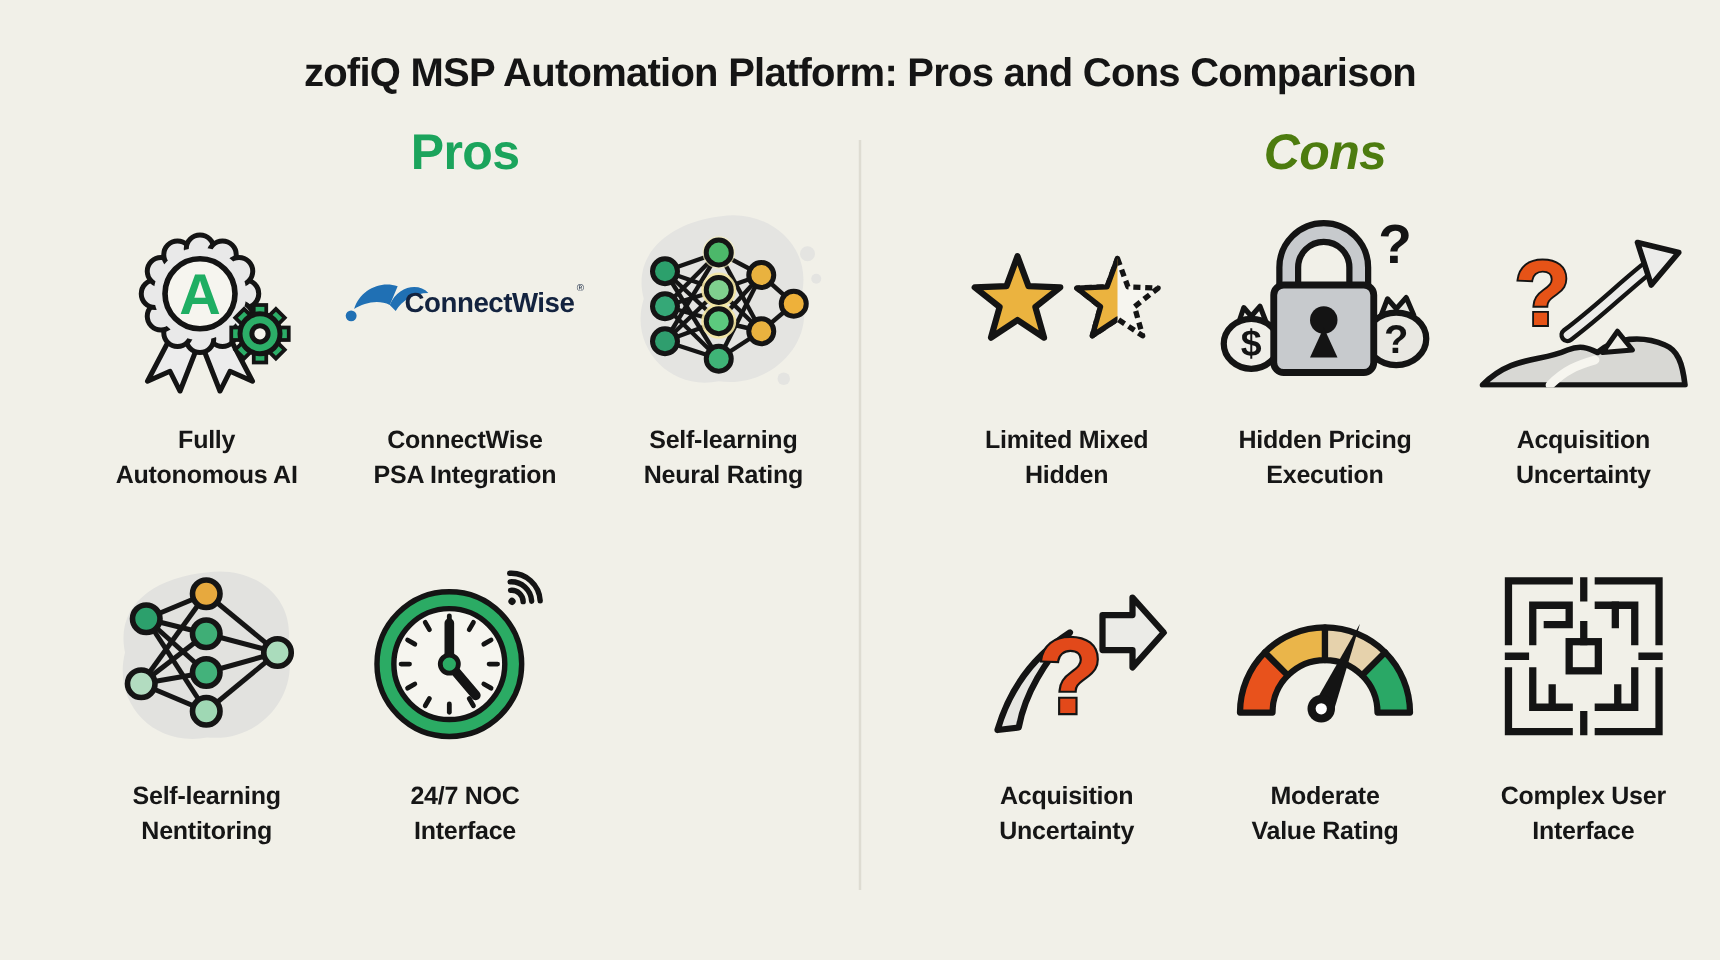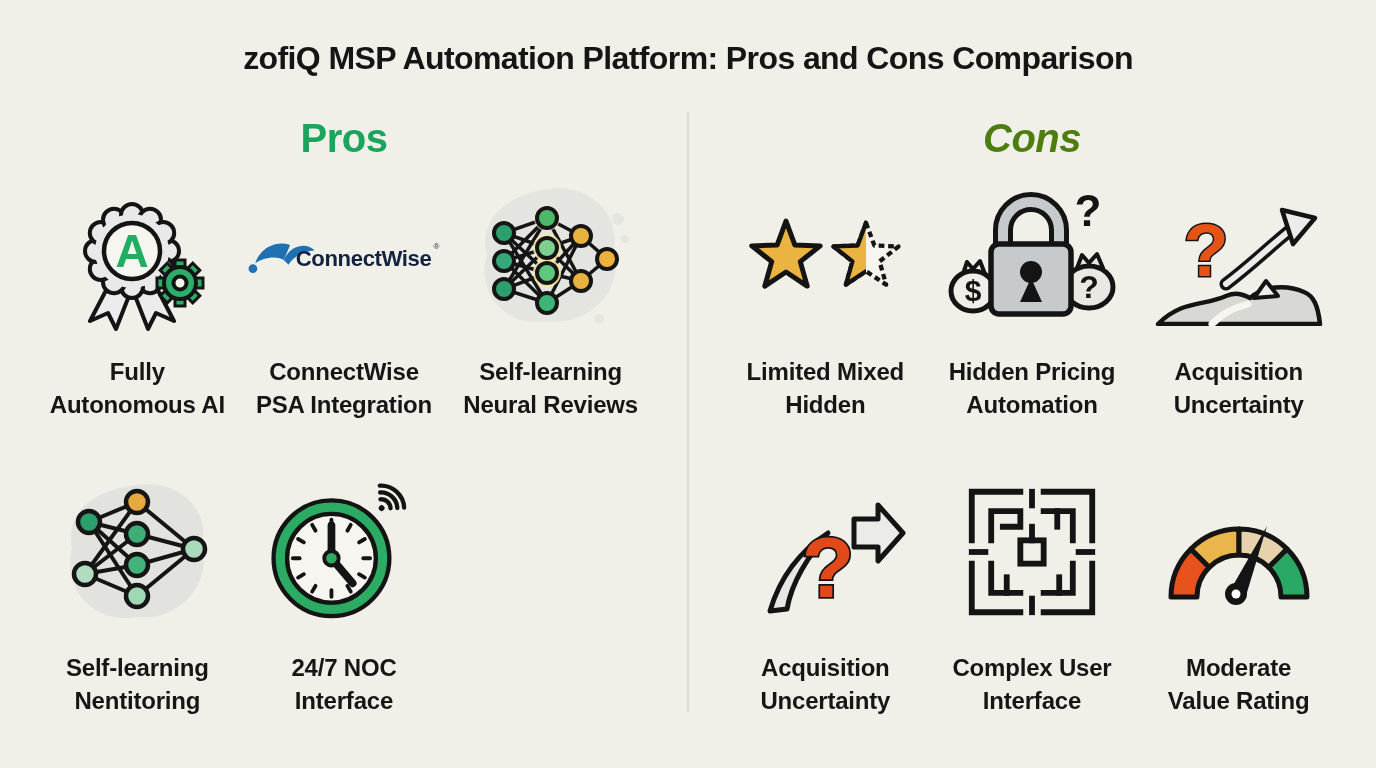--- a/index.html
+++ b/index.html
@@ -13,41 +13,41 @@
   .poster { position:relative; width:1376px; height:556px; }
   .title {
     position:absolute; top:40px; left:0; width:100%;
     text-align:center; font-size:32px; font-weight:700;
     letter-spacing:-0.6px; color:#151515;
   }
   .divider {
     position:absolute; left:687px; top:112px;
     width:2px; height:600px; background:#dedcd2;
   }
-  .half { position:absolute; top:112px; width:688px; }
+  .half { position:absolute; top:96px; width:688px;padding-left:28px; }
   .half.pros-col { left:0; }
   .half.cons-col { left:688px; }
   .col-heading {
     text-align:center; font-size:40px; font-weight:700;
     margin:4px 0 20px; letter-spacing:-0.5px;
   }
   .pros-col .col-heading { color:#1ba45c; }
   .cons-col .col-heading { color:#4d7c0f;font-style:italic; }
   .grid {
     display:grid; grid-template-columns:repeat(3,1fr);
     row-gap:56px; padding:0 34px;
   }
   .item { display:flex; flex-direction:column; align-items:center; }
   .icon-box {
     height:150px; width:100%;
     display:flex; align-items:center; justify-content:center;
   }
   .label {
     margin-top:24px; text-align:center;
-    font-size:24px; font-weight:700; line-height:1.38;
+    font-size:20px; font-weight:700; line-height:1.38;
     letter-spacing:-0.2px; color:#161616;
   }
   svg text { font-family:"Liberation Sans", sans-serif; }
 </style>
 </head>
 <body>
 
 <div class="poster">
 
   <div class="title">zofiQ MSP Automation Platform: Pros and Cons Comparison</div>
@@ -162,21 +162,21 @@
               <circle cx="76" cy="92" r="10" fill="#5cc97e"></circle>
               <circle cx="76" cy="122" r="10" fill="#3fb477"></circle>
               <circle cx="110" cy="55" r="10" fill="#e9b23f"></circle>
               <circle cx="110" cy="100" r="10" fill="#e9b23f"></circle>
               <circle cx="136" cy="78" r="10" fill="#eeb13a"></circle>
             </g>
           </svg>
         </span>
         <div class="label">
           <div>Self-learning</div>
-          <div>Neural Reviews</div>
+          <div>Neural Rating</div>
         </div>
       </div>
 
       <div class="item">
         <span class="icon-box">
           <svg width="170" height="150" viewBox="0 0 170 150">
             <path d="M85,8 C125,2 158,30 150,68 C160,106 128,144 86,140 C42,148 10,112 20,72 C12,34 44,12 85,8 Z" fill="#e2e2df"></path>
             <g stroke="#151515" stroke-width="4">
               <line x1="37" y1="45" x2="85" y2="25"></line>
                 <line x1="37" y1="45" x2="85" y2="57"></line>
@@ -291,21 +291,21 @@
               <path d="M66,64 V46 A28,28 0 0 1 122,46 V64" fill="none" stroke="#141414" stroke-width="20"></path>
               <path d="M66,64 V46 A28,28 0 0 1 122,46 V64" fill="none" stroke="#c7cacd" stroke-width="10"></path>
               <rect x="54" y="60" width="80" height="70" rx="8" fill="#c7cacd" stroke="#141414" stroke-width="5.5"></rect>
               <circle cx="94" cy="88" r="11" fill="#141414"></circle>
               <polygon points="94,94 83,118 105,118" fill="#141414"></polygon>
             </g>
           </svg>
         </span>
         <div class="label">
           <div>Hidden Pricing</div>
-          <div>Automation</div>
+          <div>Execution</div>
         </div>
       </div>
 
       <div class="item">
         <span class="icon-box">
           <svg width="170" height="140" viewBox="0 0 170 140">
             <path d="M72,98 C96,80 112,64 134,46" fill="none" stroke="#141414" stroke-width="13" stroke-linecap="round"></path>
             <path d="M72,98 C96,80 112,64 134,46" fill="none" stroke="#ececea" stroke-width="6" stroke-linecap="round"></path>
             <polygon points="128,24 161,32 139,58" fill="#ececea" stroke="#141414" stroke-width="4.5" stroke-linejoin="round"></polygon>
             <path d="M4,138 C28,114 50,120 72,110 C82,106 88,108 96,112 C110,100 132,98 150,106 C160,110 164,120 166,138 Z" fill="#d8d8d4" stroke="#141414" stroke-width="4.5" stroke-linejoin="round"></path>
@@ -324,20 +324,42 @@
         <span class="icon-box">
           <svg width="170" height="150" viewBox="0 0 170 150">
             <path d="M30,134 C40,100 60,74 88,56 C68,80 52,104 47,132 Z" fill="#e6e6e2" stroke="#141414" stroke-width="5" stroke-linejoin="round"></path>
             <polygon points="114,42 138,42 138,28 163,56 138,84 138,70 114,70" fill="#ebebe7" stroke="#141414" stroke-width="5" stroke-linejoin="round"></polygon>
             <text x="88" y="120" text-anchor="middle" font-size="86" font-weight="800" fill="#e2491a" stroke="#141414" stroke-width="3.5" paint-order="stroke">?</text>
           </svg>
         </span>
         <div class="label">
           <div>Acquisition</div>
           <div>Uncertainty</div>
+        </div>
+      </div>
+
+      <div class="item">
+        <span class="icon-box">
+          <svg width="170" height="140" viewBox="0 0 170 140">
+            <g stroke="#141414" stroke-width="5" stroke-linejoin="round">
+              <path d="M17,115 A68,68 0 0 1 36.9,66.9 L55.3,85.3 A42,42 0 0 0 43,115 Z" fill="#e8521c"></path>
+              <path d="M36.9,66.9 A68,68 0 0 1 85,47 L85,73 A42,42 0 0 0 55.3,85.3 Z" fill="#eab54a"></path>
+              <path d="M85,47 A68,68 0 0 1 133.1,66.9 L114.7,85.3 A42,42 0 0 0 85,73 Z" fill="#e6d2ac"></path>
+              <path d="M133.1,66.9 A68,68 0 0 1 153,115 L127,115 A42,42 0 0 0 114.7,85.3 Z" fill="#2aa866"></path>
+            </g>
+            <g>
+              <polygon points="73,114 91,117 113,44" fill="#141414"></polygon>
+              <circle cx="82" cy="112" r="11" fill="#141414"></circle>
+              <circle cx="82" cy="112" r="4.5" fill="#ffffff"></circle>
+            </g>
+          </svg>
+        </span>
+        <div class="label">
+          <div>Moderate</div>
+          <div>Value Rating</div>
         </div>
       </div>
 
       <div class="item">
         <span class="icon-box">
           <svg width="136" height="136" viewBox="0 0 140 140">
             <g fill="none" stroke="#141414" stroke-width="6" stroke-linecap="square">
               <path d="M58,8 H8 V58"></path>
               <path d="M8,82 V132 H58"></path>
               <path d="M82,132 H132 V82"></path>
@@ -357,38 +379,16 @@
               <rect x="58" y="58" width="24" height="24"></rect>
             </g>
           </svg>
         </span>
         <div class="label">
           <div>Complex User</div>
           <div>Interface</div>
         </div>
       </div>
 
-      <div class="item">
-        <span class="icon-box">
-          <svg width="170" height="140" viewBox="0 0 170 140">
-            <g stroke="#141414" stroke-width="5" stroke-linejoin="round">
-              <path d="M17,115 A68,68 0 0 1 36.9,66.9 L55.3,85.3 A42,42 0 0 0 43,115 Z" fill="#e8521c"></path>
-              <path d="M36.9,66.9 A68,68 0 0 1 85,47 L85,73 A42,42 0 0 0 55.3,85.3 Z" fill="#eab54a"></path>
-              <path d="M85,47 A68,68 0 0 1 133.1,66.9 L114.7,85.3 A42,42 0 0 0 85,73 Z" fill="#e6d2ac"></path>
-              <path d="M133.1,66.9 A68,68 0 0 1 153,115 L127,115 A42,42 0 0 0 114.7,85.3 Z" fill="#2aa866"></path>
-            </g>
-            <g>
-              <polygon points="73,114 91,117 113,44" fill="#141414"></polygon>
-              <circle cx="82" cy="112" r="11" fill="#141414"></circle>
-              <circle cx="82" cy="112" r="4.5" fill="#ffffff"></circle>
-            </g>
-          </svg>
-        </span>
-        <div class="label">
-          <div>Moderate</div>
-          <div>Value Rating</div>
-        </div>
-      </div>
-
     </div>
   </div>
 
 </div>
 
 </body></html>

